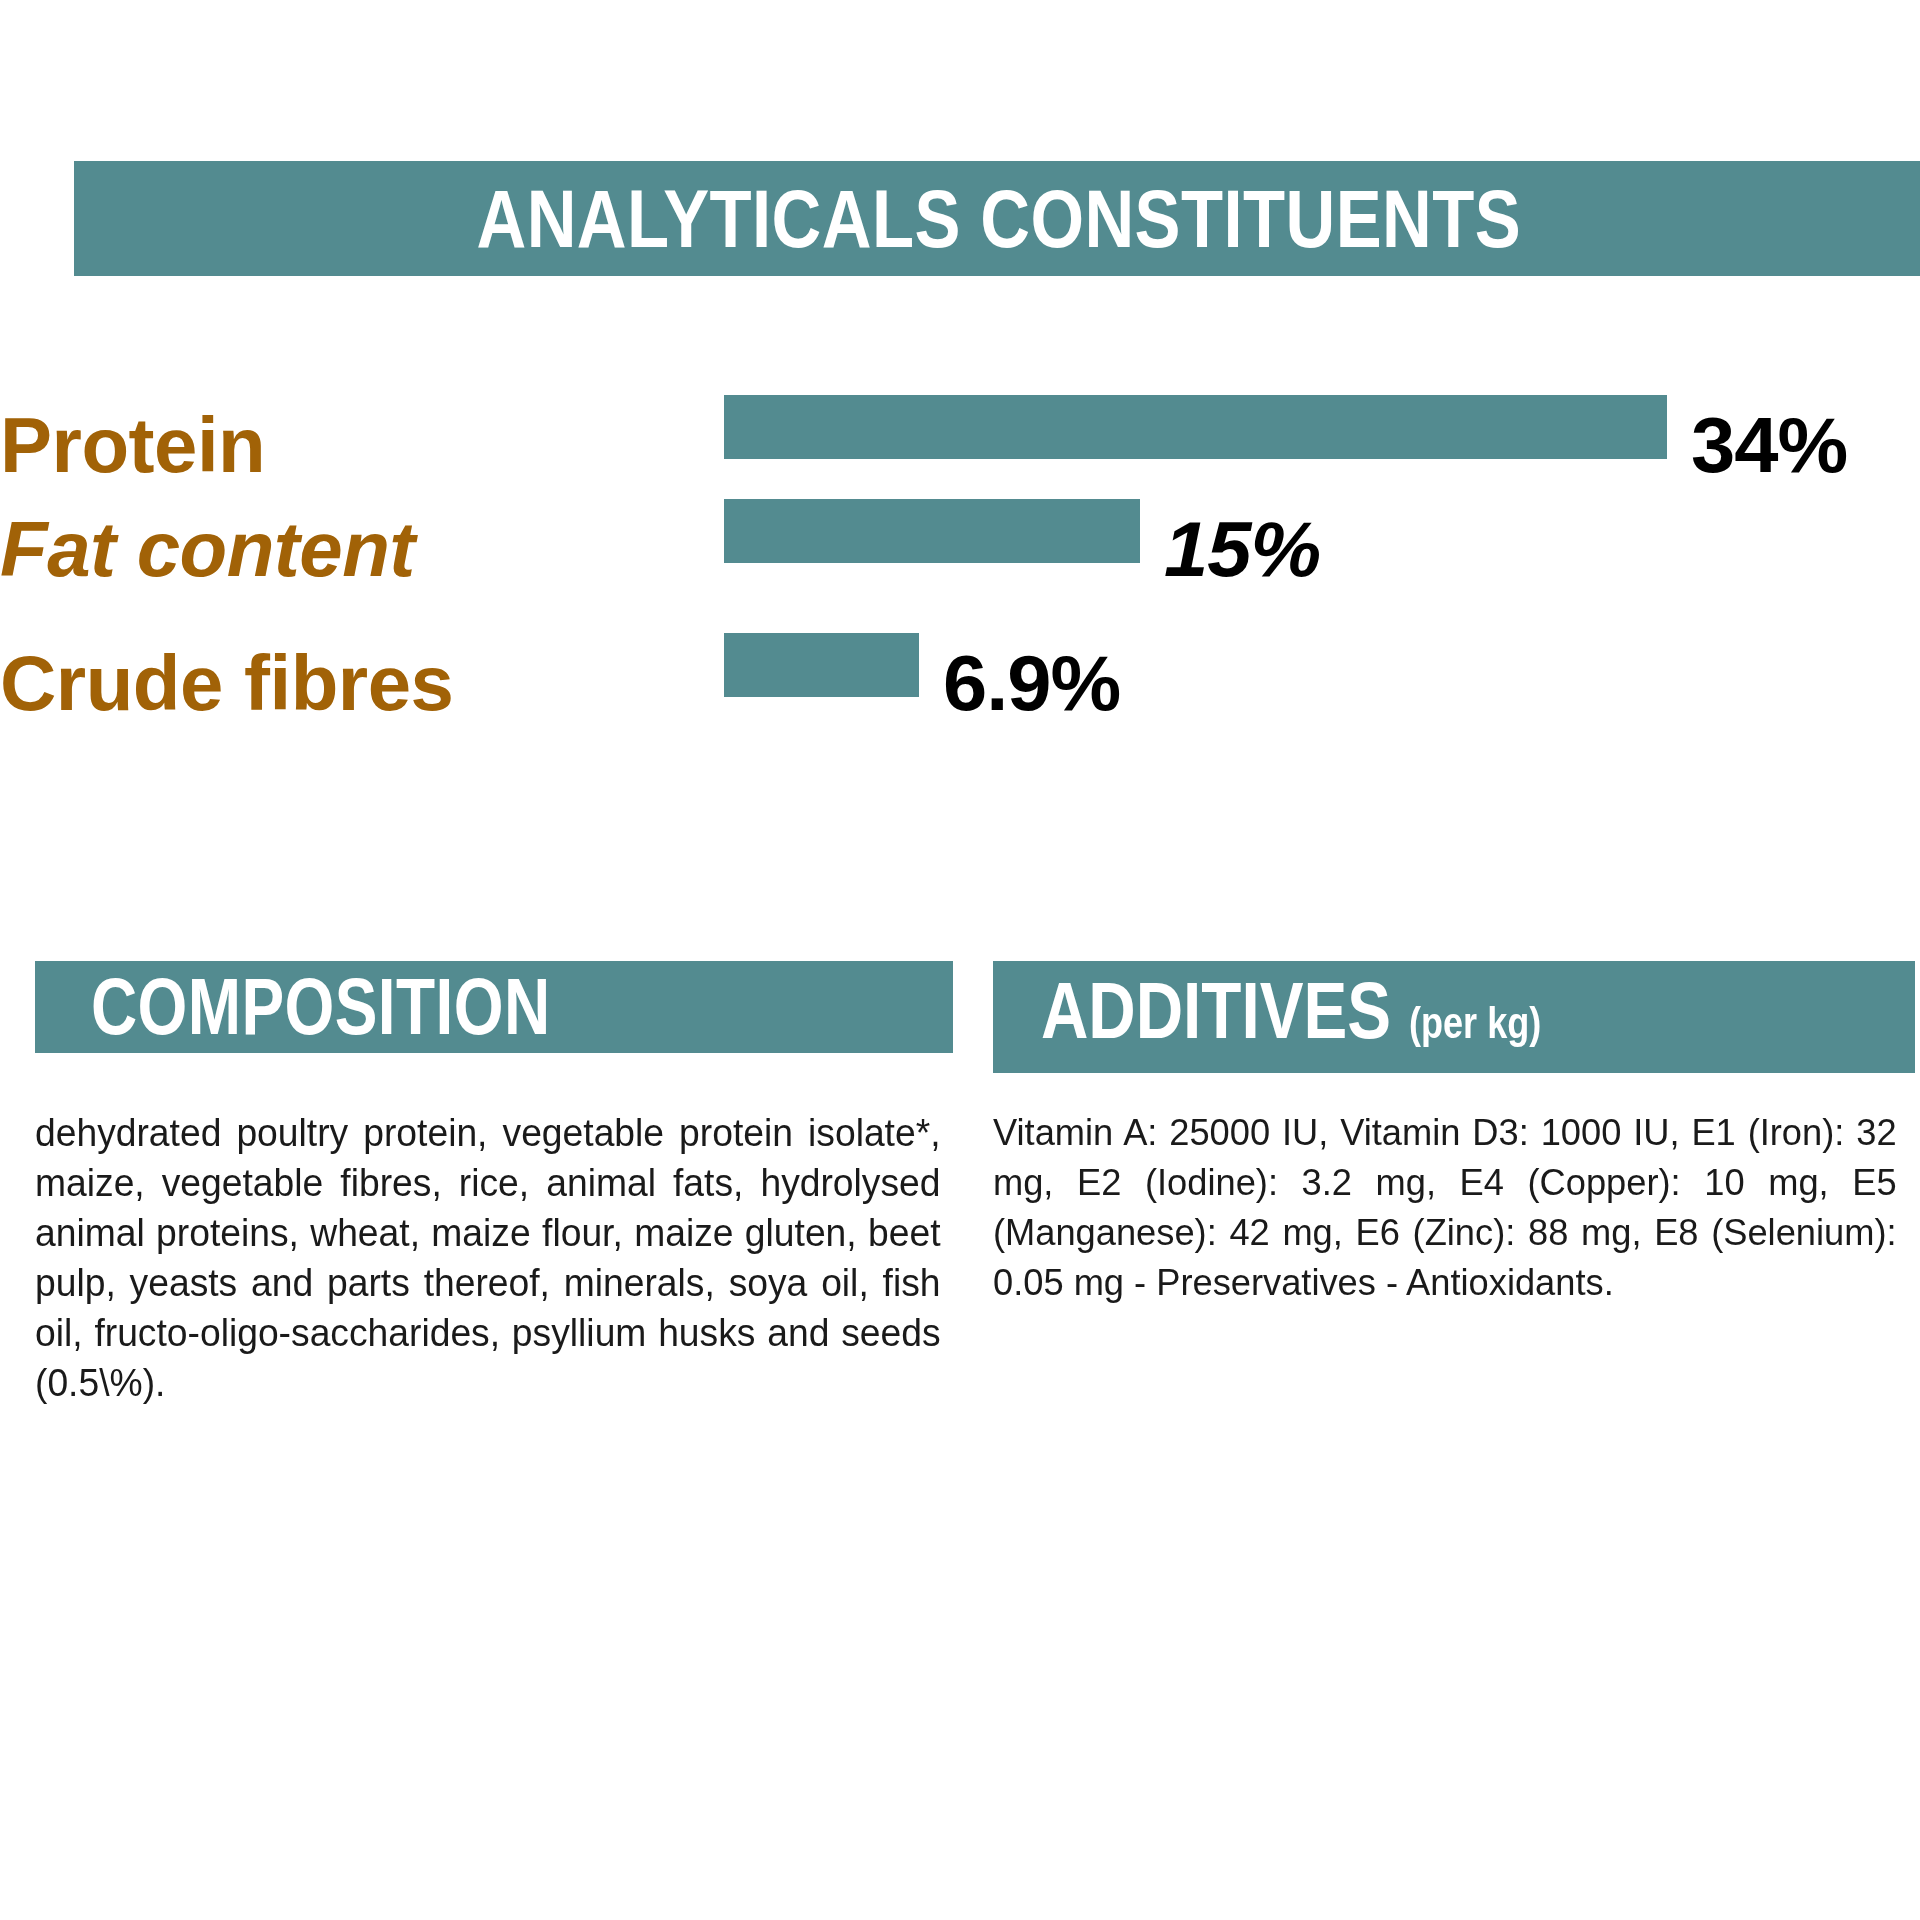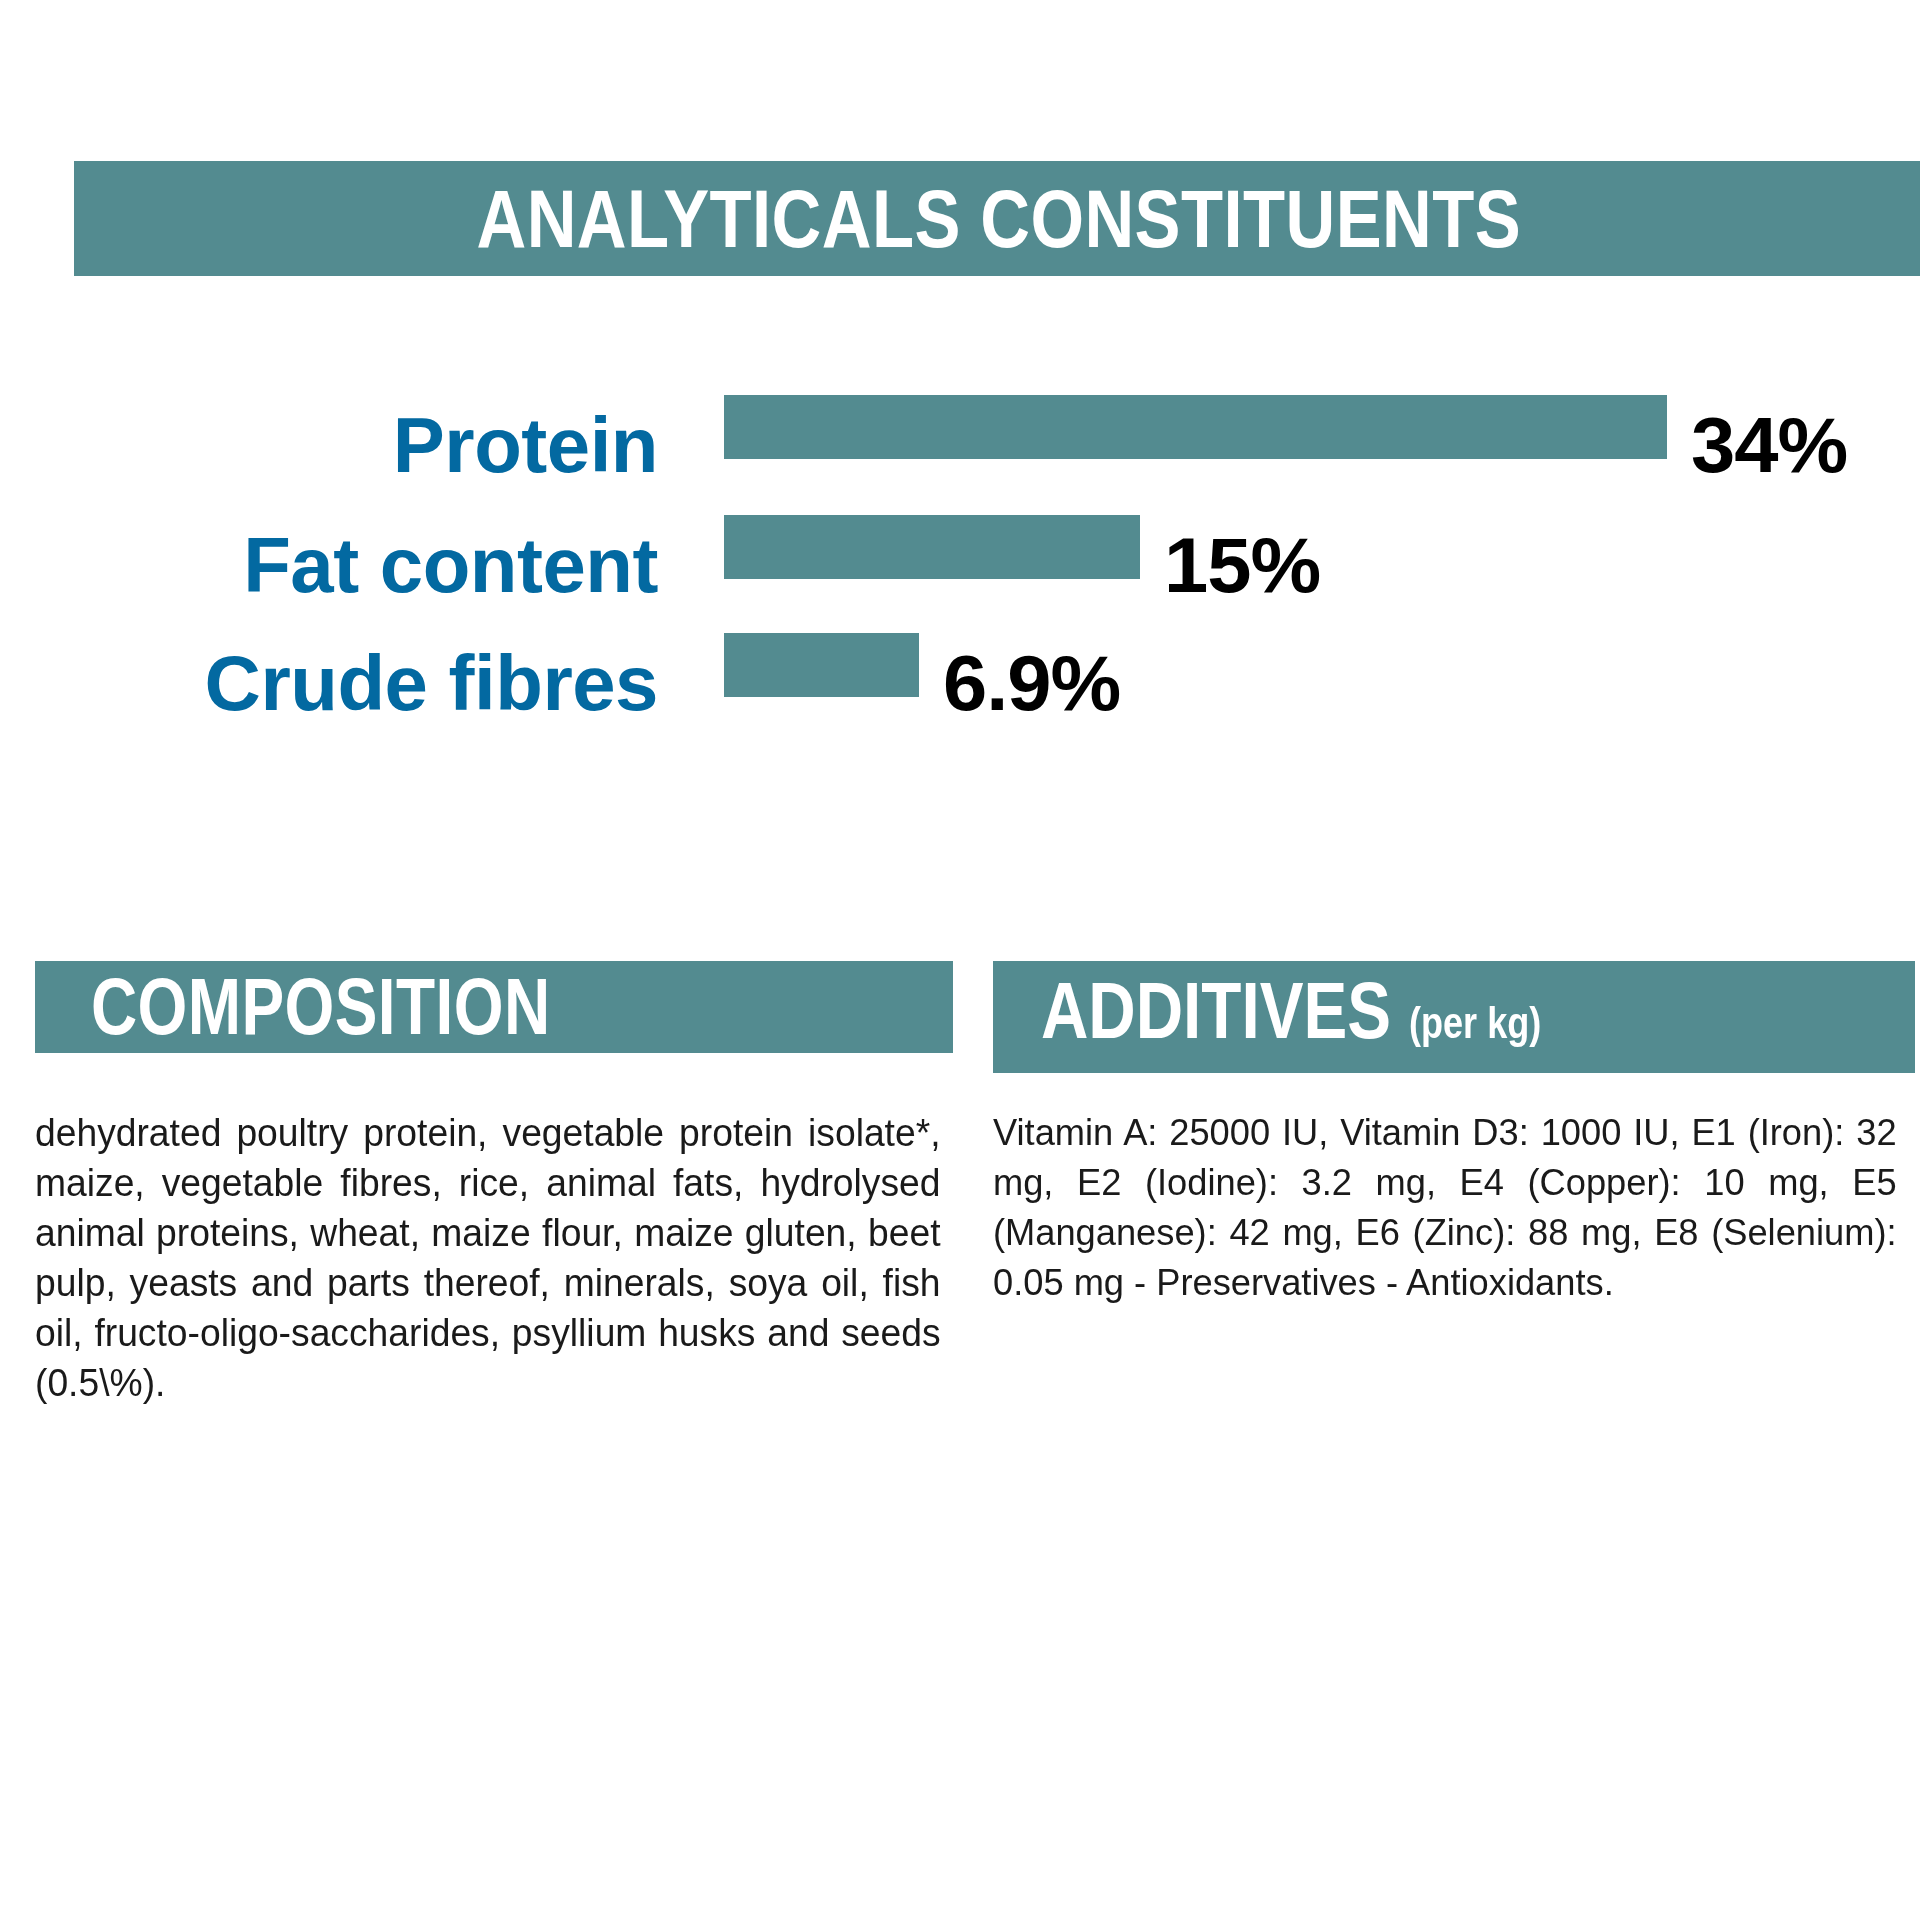--- a/index.html
+++ b/index.html
@@ -98,29 +98,28 @@
 
   .chart-row {
     position: absolute;
     left: 0;
     width: 1920px;
     height: 100px;
     display: flex;
     align-items: center;
   }
   #chart-row-0 { top: 0px; }
-  #chart-row-1 { top: 120px; }
+  #chart-row-1 { top: 104px; font-style: italic; }
   #chart-row-2 { top: 238px; }
 
   .bar-label {
     position: absolute;
     left: 0;
     width: 658px;
-    text-align: right;
-    color: #0369a1;
+    color: #a16207;
     font-family: "Liberation Sans Narrow", "Liberation Sans", sans-serif;
     font-weight: bold;
     font-size: 78px;
     line-height: 100px;
     letter-spacing: -0.5px;
     white-space: nowrap;
   }
 
   .bar-track {
     position: absolute;

